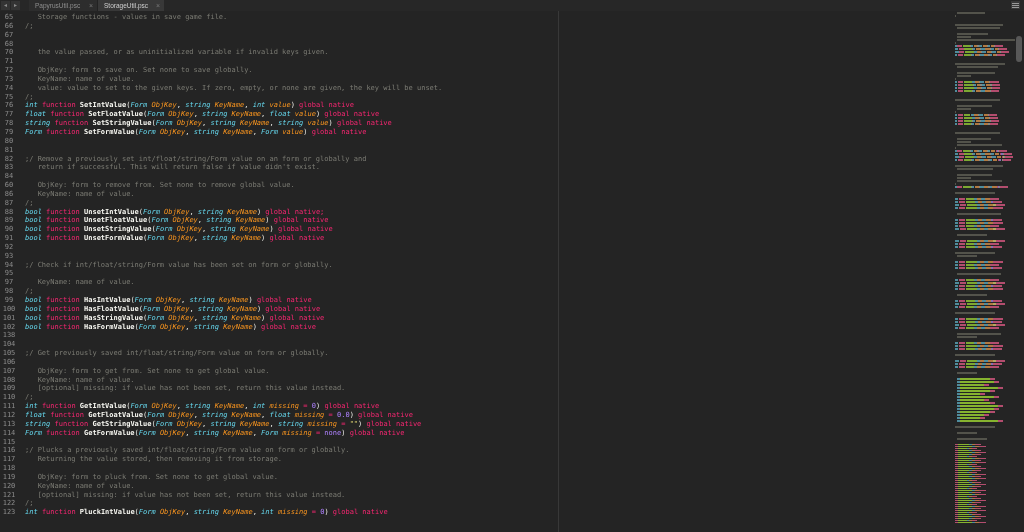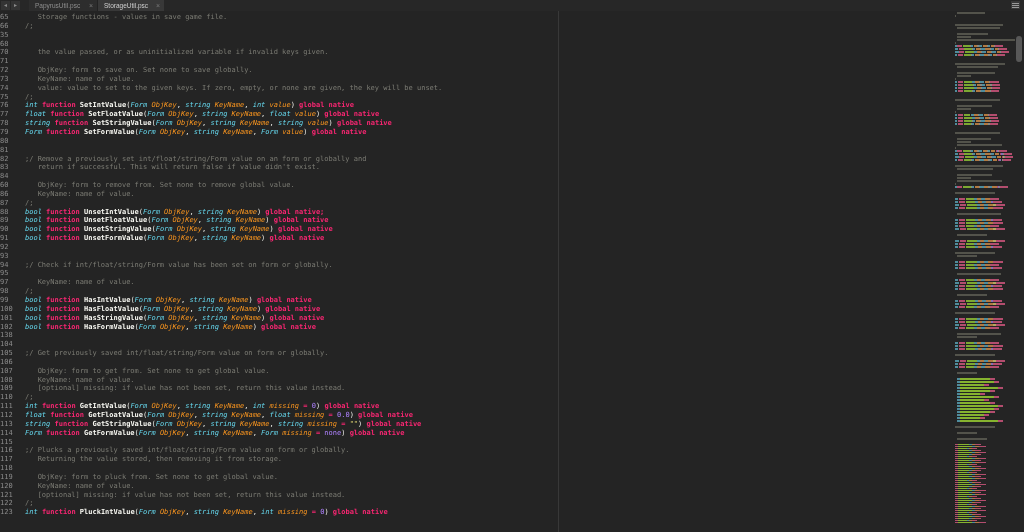--- a/index.html
+++ b/index.html
@@ -16,25 +16,25 @@
   .tab.inactive{background:#2d2d2d;color:#8e8e8e;width:58px;margin-left:9px;border-right:1px solid #222;}
   .tab.active{background:#383838;color:#cfcfcf;width:56px;}
   .tab .close{color:#777;font-size:7px;margin-left:4px;}
   #overflow-btn{position:absolute;right:4px;top:1px;width:9px;height:8px;background:#3a3a3a;
                 display:flex;flex-direction:column;justify-content:center;gap:1px;padding:0 1px;box-sizing:border-box;}
   #overflow-btn i{display:block;height:1px;background:#9a9a9a;}
   
   #editor{position:absolute;left:0;top:11px;width:1024px;height:521px;overflow:hidden;
           padding-top:2px;box-sizing:border-box;background:#242424;}
   .line{display:flex;height:8.85px;line-height:8.85px;white-space:pre;font-size:7px;}
-  .ln{width:18px;text-align:left;color:#8c8c8c;flex:none;}
+  .ln{width:18px;text-align:center;color:#8c8c8c;flex:none;}
   .code{margin-left:7px;tab-size:3;-moz-tab-size:3;white-space:pre;}
   .tok-c{color:#7c7c74;}
   .tok-t{color:#66d9ef;font-style:italic;}
-  .tok-k{color:#f92672;font-weight:bold;}
+  .tok-k{color:#f92672;}
   .tok-f{color:#f8f8f2;font-weight:bold;}
   .tok-p{color:#fd971f;font-style:italic;}
   .tok-n{color:#ae81ff;}
   .tok-s{color:#e6db74;}
   .tok-w{color:#f0f0ea;}
   
   #ruler{position:absolute;left:558px;top:11px;width:1px;height:521px;background:#383838;}
   
   #minimap{position:absolute;left:955px;top:12px;width:60px;height:520px;overflow:hidden;}
   .mseg{position:absolute;}
@@ -61,21 +61,21 @@
     <div id="overflow-btn">
         <i></i>
         <i></i>
         <i></i>
       </div>
   </div>
 
   <div id="editor">
       <div class="line"><span class="ln">65</span><span class="code"><span class="tok-c">	Storage functions - values in save game file.</span></span></div>
       <div class="line"><span class="ln">66</span><span class="code"><span class="tok-c">/;</span></span></div>
-      <div class="line"><span class="ln">35</span><span class="code"></span></div>
+      <div class="line"><span class="ln">67</span><span class="code"></span></div>
       <div class="line"><span class="ln">68</span><span class="code"></span></div>
       <div class="line"><span class="ln">70</span><span class="code"><span class="tok-c">	the value passed, or as uninitialized variable if invalid keys given.</span></span></div>
       <div class="line"><span class="ln">71</span><span class="code"></span></div>
       <div class="line"><span class="ln">72</span><span class="code"><span class="tok-c">	ObjKey: form to save on. Set none to save globally.</span></span></div>
       <div class="line"><span class="ln">73</span><span class="code"><span class="tok-c">	KeyName: name of value.</span></span></div>
       <div class="line"><span class="ln">74</span><span class="code"><span class="tok-c">	value: value to set to the given keys. If zero, empty, or none are given, the key will be unset.</span></span></div>
       <div class="line"><span class="ln">75</span><span class="code"><span class="tok-c">/;</span></span></div>
       <div class="line"><span class="ln">76</span><span class="code"><span class="tok-t">int</span><span class="tok-w"> </span><span class="tok-k">function</span><span class="tok-w"> </span><span class="tok-f">SetIntValue</span><span class="tok-w">(</span><span class="tok-t">Form</span><span class="tok-w"> </span><span class="tok-p">ObjKey</span><span class="tok-w">, </span><span class="tok-t">string</span><span class="tok-w"> </span><span class="tok-p">KeyName</span><span class="tok-w">, </span><span class="tok-t">int</span><span class="tok-w"> </span><span class="tok-p">value</span><span class="tok-w">) </span><span class="tok-k">global native</span></span></div>
       <div class="line"><span class="ln">77</span><span class="code"><span class="tok-t">float</span><span class="tok-w"> </span><span class="tok-k">function</span><span class="tok-w"> </span><span class="tok-f">SetFloatValue</span><span class="tok-w">(</span><span class="tok-t">Form</span><span class="tok-w"> </span><span class="tok-p">ObjKey</span><span class="tok-w">, </span><span class="tok-t">string</span><span class="tok-w"> </span><span class="tok-p">KeyName</span><span class="tok-w">, </span><span class="tok-t">float</span><span class="tok-w"> </span><span class="tok-p">value</span><span class="tok-w">) </span><span class="tok-k">global native</span></span></div>
       <div class="line"><span class="ln">78</span><span class="code"><span class="tok-t">string</span><span class="tok-w"> </span><span class="tok-k">function</span><span class="tok-w"> </span><span class="tok-f">SetStringValue</span><span class="tok-w">(</span><span class="tok-t">Form</span><span class="tok-w"> </span><span class="tok-p">ObjKey</span><span class="tok-w">, </span><span class="tok-t">string</span><span class="tok-w"> </span><span class="tok-p">KeyName</span><span class="tok-w">, </span><span class="tok-t">string</span><span class="tok-w"> </span><span class="tok-p">value</span><span class="tok-w">) </span><span class="tok-k">global native</span></span></div>

